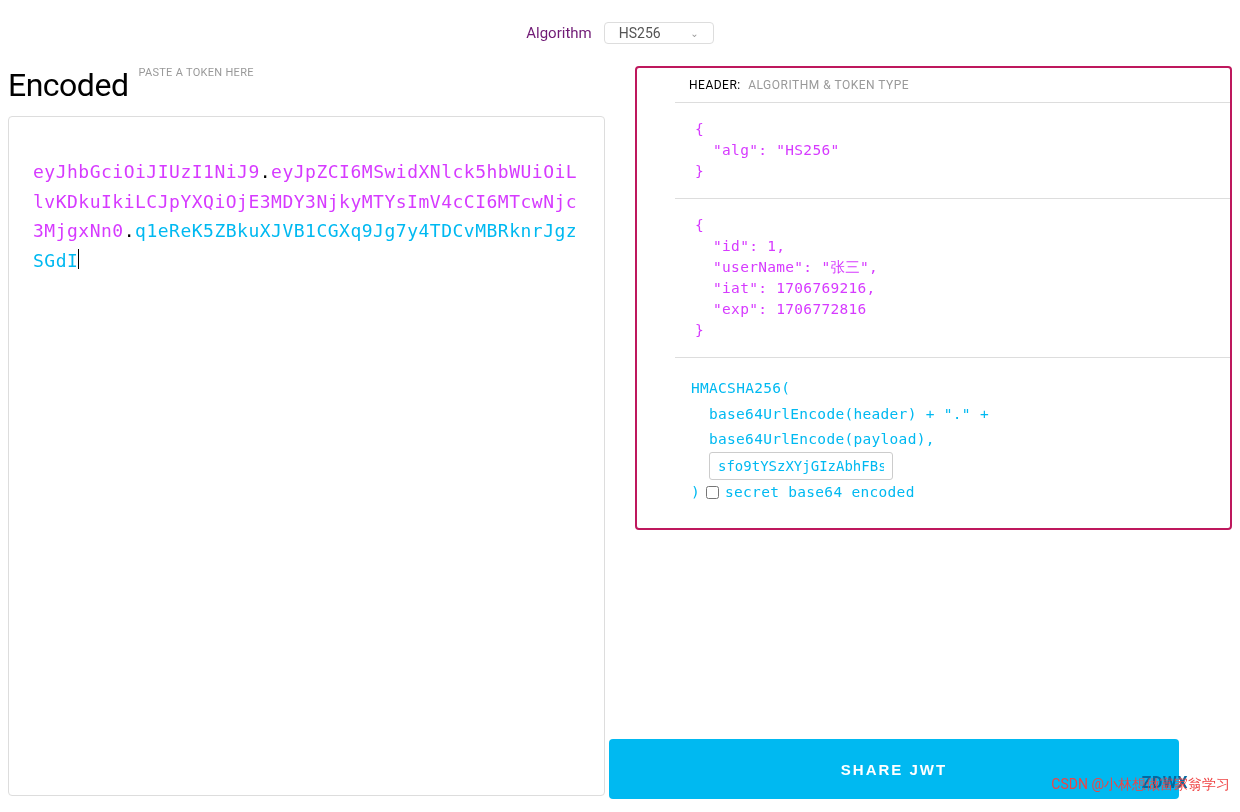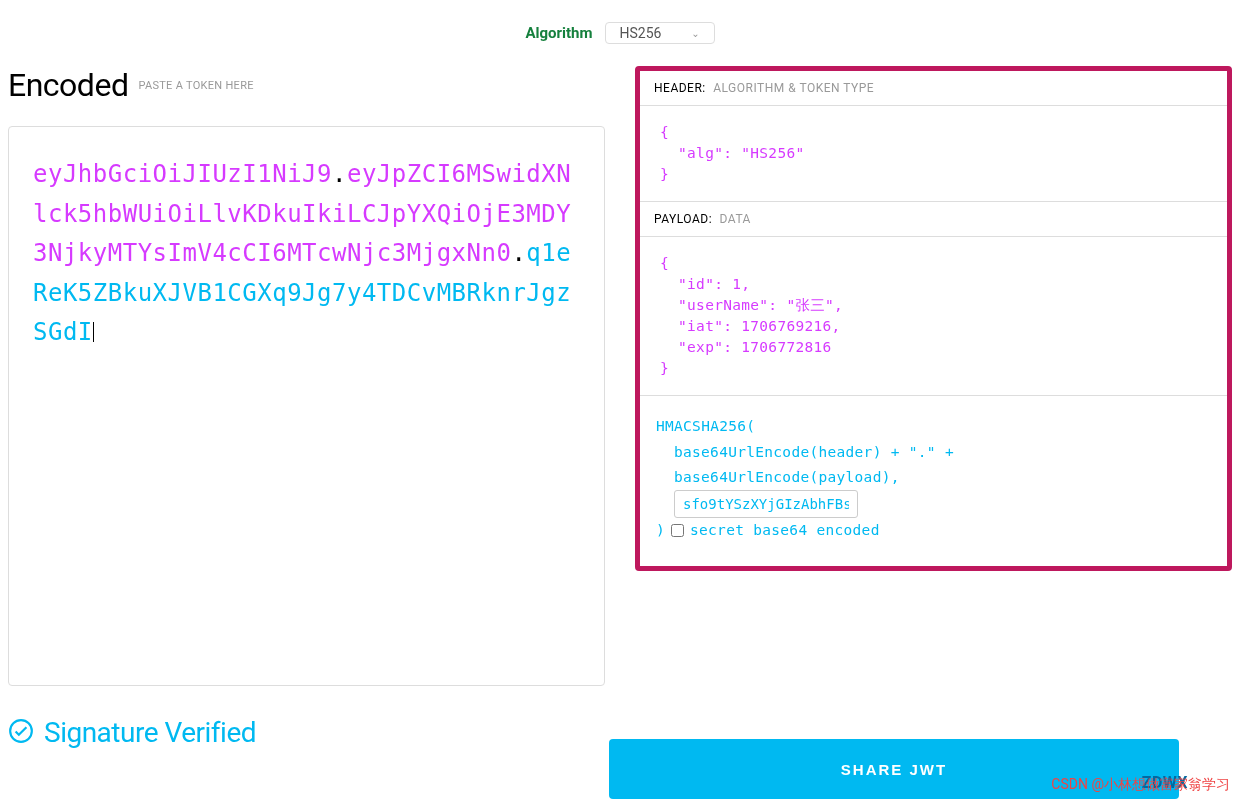--- a/index.html
+++ b/index.html
@@ -15,23 +15,23 @@
       position: relative;
     }
     .algorithm-row {
       display: flex;
       justify-content: center;
       align-items: center;
       padding: 22px 0;
       gap: 12px;
     }
     .algorithm-label {
-      font-weight: 700;
+      font-weight: 400;
       font-size: 15px;
-      color: #15803d;
+      color: #701a75;
     }
     .algorithm-select {
       border: 1px solid #ddd;
       border-radius: 4px;
       padding: 2px 14px;
       font-size: 14px;
       color: #555;
       width: 110px;
       display: flex;
       justify-content: space-between;
@@ -45,60 +45,61 @@
     .main-cols {
       display: flex;
       padding: 0 8px;
       gap: 30px;
     }
     .col {
       flex: 1;
     }
     .section-title-row {
       display: flex;
-      align-items: center;
+      align-items: flex-start;
       gap: 10px;
-      margin-bottom: 22px;
+      margin-bottom: 12px;
     }
     .section-title {
       font-size: 32px;
       font-weight: 400;
       color: #000;
       letter-spacing: -0.5px;
     }
     .section-sub {
       font-size: 11px;
       color: #999;
       letter-spacing: 0.3px;
     }
     .encoded-box {
       border: 1px solid #ddd;
       border-radius: 4px;
-      height: 560px;
-      padding: 28px 24px;
+      height: 680px;
+      padding: 40px 24px;
       font-family: "Menlo", "Consolas", monospace;
-      font-size: 24px;
+      font-size: 18px;
       line-height: 1.65;
       word-break: break-all;
       letter-spacing: 0.5px;
     }
     .tok-header { color: #d63aff; }
     .tok-payload { color: #d63aff; }
     .tok-sig { color: #00b9f1; }
     .tok-dot { color: #000; }
     .cursor {
       display: inline-block;
       width: 1px;
       height: 20px;
       background: #000;
       vertical-align: -2px;
     }
     .decoded-box {
-      border: 5px solid #be185d;
-      border-radius: 4px;
+      border: 2px solid #be185d;
+      border-radius: 4px;
+      padding-left: 38px;
     }
     .box-header {
       padding: 10px 14px;
       border-bottom: 1px solid #ddd;
       font-size: 12px;
       letter-spacing: 0.5px;
     }
     .box-header-label {
       color: #000;
       font-weight: 400;
@@ -217,24 +218,20 @@
       <div class="box-header">
         <span class="box-header-label">HEADER:</span>
         <span class="box-header-sub">ALGORITHM &amp; TOKEN TYPE</span>
       </div>
       <div class="box-body json-header">
         <pre>{
   "alg": "HS256"
 }</pre>
       </div>
 
-      <div class="box-header">
-        <span class="box-header-label">PAYLOAD:</span>
-        <span class="box-header-sub">DATA</span>
-      </div>
       <div class="box-body json-payload">
         <pre>{
   "id": 1,
   "userName": "张三",
   "iat": 1706769216,
   "exp": 1706772816
 }</pre>
       </div>
 
       <div class="sig-body last">

